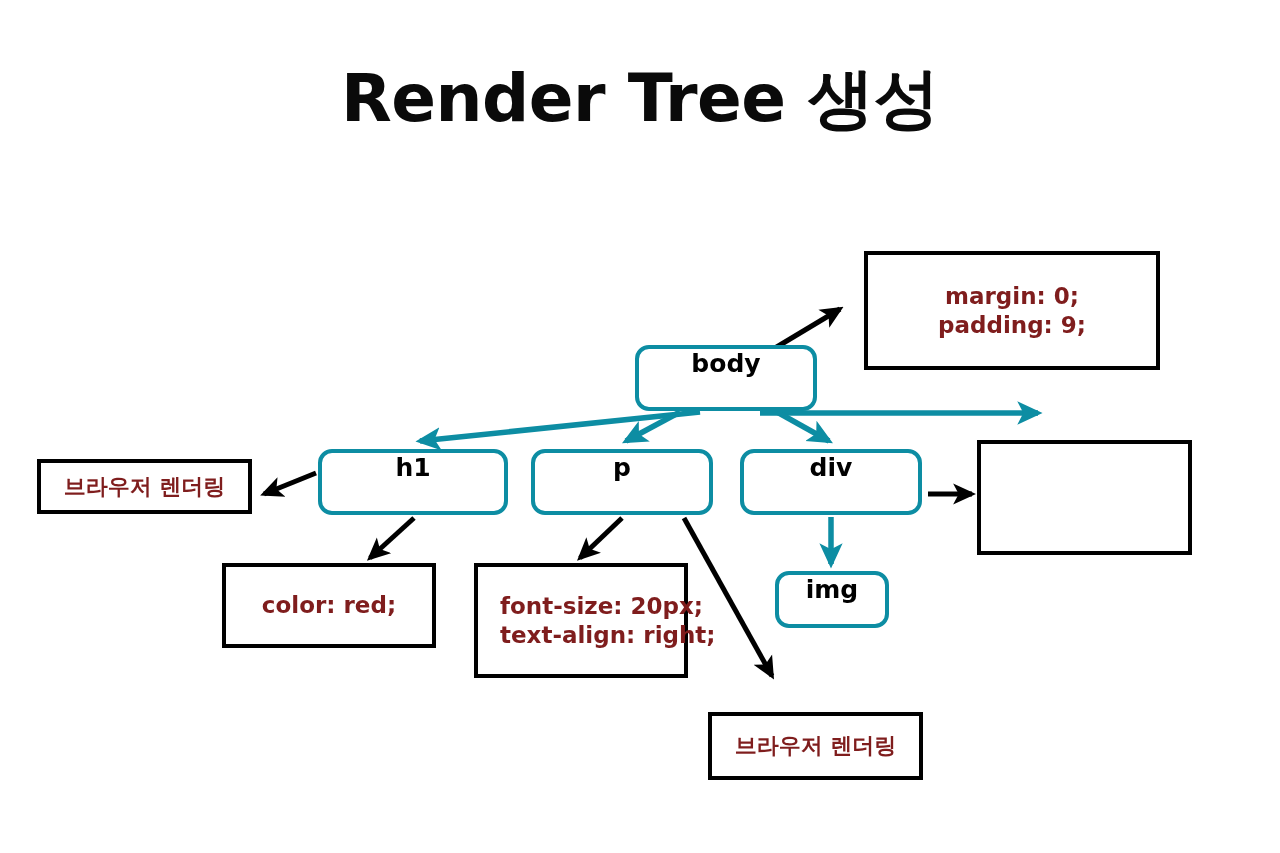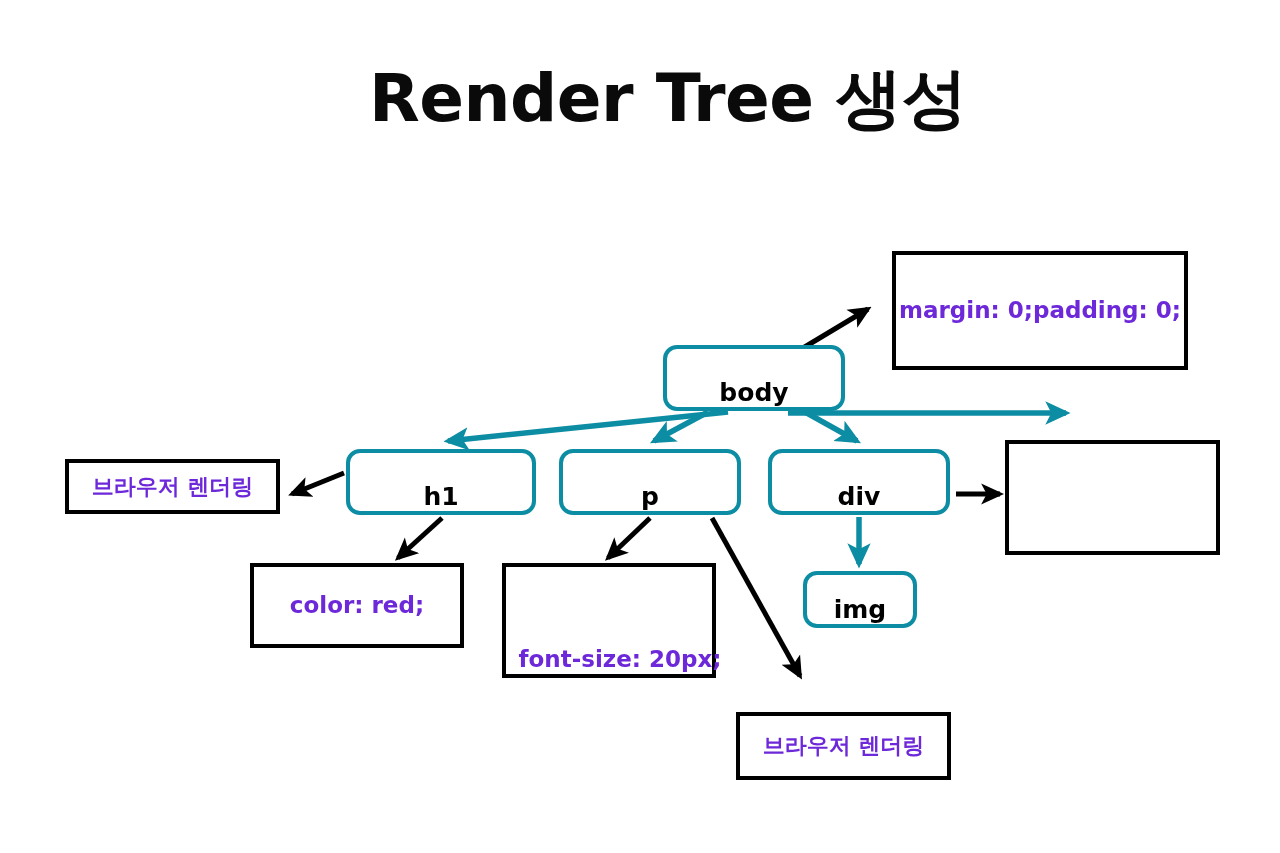--- a/index.html
+++ b/index.html
@@ -12,21 +12,20 @@
     height: 853px;
     position: relative;
     overflow: hidden;
     font-family: "DejaVu Sans", "Liberation Sans", sans-serif;
     color: #000000;
   }
 
   #diagram-root {
     position: absolute;
     inset: 0;
-    margin-left: 28px;
   }
 
   #edge-layer {
     position: absolute;
     left: 0;
     top: 0;
     width: 1280px;
     height: 853px;
     pointer-events: none;
   }
@@ -46,46 +45,46 @@
   }
 
   
   .node {
     position: absolute;
     box-sizing: border-box;
     background: #ffffff;
     border: 4px solid #0d8da3;
     border-radius: 14px;
     display: flex;
-    align-items: flex-end;
+    align-items: flex-start;
     justify-content: center;
     font-size: 25px;
     font-weight: 600;
     color: #000000;
     z-index: 3;
   }
 
   
   .box {
     position: absolute;
     box-sizing: border-box;
     background: #ffffff;
     border: 4px solid #000000;
     border-radius: 0;
     display: flex;
-    flex-direction: row;
+    flex-direction: column;
     justify-content: center;
     font-size: 23px;
     font-weight: 600;
     line-height: 1.26;
-    color: #6d28d9;
+    color: #7f1d1d;
     z-index: 3;
   }
   .box.center { align-items: center; text-align: center; }
-  .box.left   { align-items: flex-end; text-align: left; padding-left: 22px; }
+  .box.left   { align-items: flex-start; text-align: left; padding-left: 22px; }
   .box .line { white-space: pre; }
 
   
   #node-body { left: 635px; top: 345px; width: 182px; height: 66px; }
   #node-h1   { left: 318px; top: 449px; width: 190px; height: 66px; }
   #node-p    { left: 531px; top: 449px; width: 182px; height: 66px; }
   #node-div  { left: 740px; top: 449px; width: 182px; height: 66px; }
   #node-img  { left: 775px; top: 571px; width: 114px; height: 57px; }
 
   #box-body-style   { left: 864px; top: 251px; width: 296px; height: 119px; }
@@ -175,32 +174,33 @@
   <div class="node" id="node-img">
     <span>img</span>
   </div>
 
   <div class="node" id="node-div">
     <span>div</span>
   </div>
 
   <div class="box center" id="box-body-style">
     <span class="line">margin: 0;</span>
-    <span class="line">padding: 0;</span>
+    <span class="line">padding: 9;</span>
   </div>
 
   <div class="box center" id="box-div-style">
   </div>
 
   <div class="box center" id="box-h1-style">
     <span class="line">color: red;</span>
   </div>
 
   <div class="box left" id="box-p-style">
     <span class="line">font-size: 20px;</span>
+    <span class="line">text-align: right;</span>
   </div>
 
   <div class="box center" id="box-render-left">
     <span class="line">브라우저 렌더링</span>
   </div>
 
   <div class="box center" id="box-render-bottom">
     <span class="line">브라우저 렌더링</span>
   </div>
 

